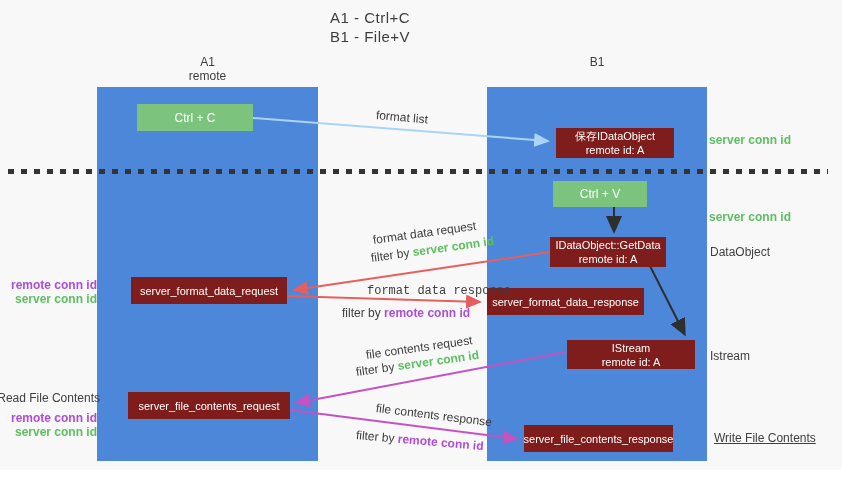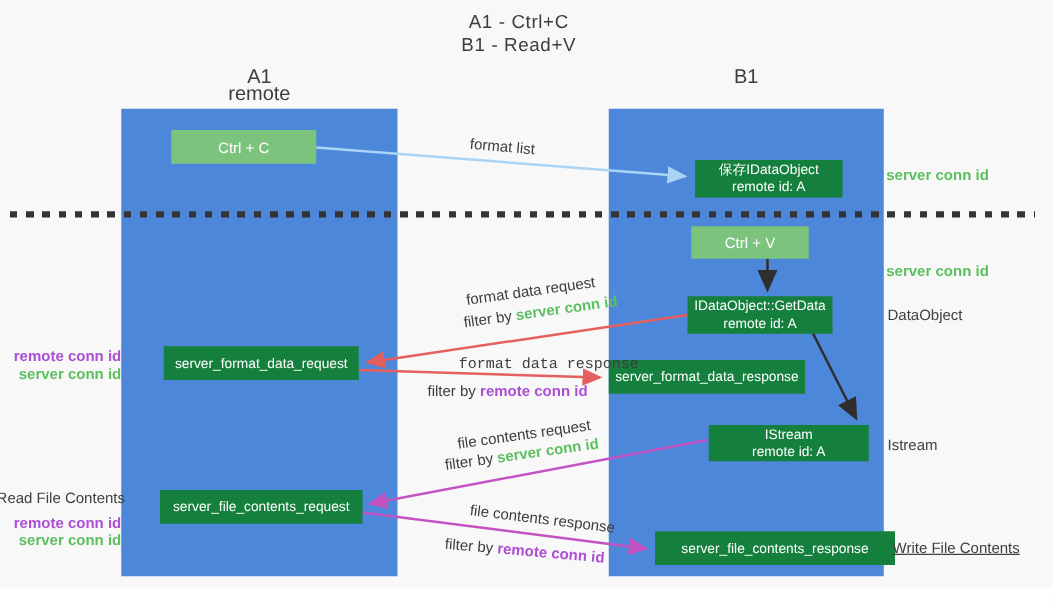--- a/index.html
+++ b/index.html
@@ -6,55 +6,55 @@
   body{
     width:842px;height:485px;
     background:#ffffff;
     font-family:"Liberation Sans", sans-serif;
     position:relative;
     -webkit-font-smoothing:antialiased;
   }
   .stage{position:absolute;left:0;top:0;width:842px;height:485px;background:#f8f8f8;overflow:hidden;}
   .bottom-strip{position:absolute;left:0;top:470px;width:842px;height:15px;background:#ffffff;}
 
-  .title{position:absolute;left:330px;top:8px;width:170px;text-align:center;
+  .title{position:absolute;left:330px;top:8px;width:170px;
          font-size:15px;line-height:19px;color:#3d3d3d;letter-spacing:.5px;}
 
-  .col-header{position:absolute;top:55px;text-align:center;font-size:16px;line-height:14px;color:#3d3d3d;}
+  .col-header{position:absolute;top:55px;text-align:center;font-size:12px;line-height:14px;color:#3d3d3d;}
   .col-header.left{left:97px;width:221px;}
   .col-header.right{left:487px;width:220px;}
 
   .lane{position:absolute;top:87px;height:374px;background:#4c87da;z-index:1;}
   .lane.left{left:97px;width:221px;}
   .lane.right{left:487px;width:220px;}
 
   .dotted{position:absolute;left:8px;top:169px;width:820px;height:5px;z-index:2;
           background:repeating-linear-gradient(90deg,#343434 0 6px,transparent 6px 13px);}
 
   svg.arrows{position:absolute;left:0;top:0;width:842px;height:485px;z-index:3;pointer-events:none;}
 
   .box{position:absolute;z-index:4;display:flex;flex-direction:column;justify-content:center;
        align-items:center;color:#ffffff;font-size:11px;line-height:14px;white-space:nowrap;text-align:left;}
-  .box.orange{background:#15803d;}
+  .box.orange{background:#7f1d1d;}
   .box.green{background:#7cc47e;font-size:12px;}
 
   .lbl{position:absolute;z-index:4;font-size:12px;line-height:14px;white-space:nowrap;color:#404040;}
   .lbl.right-align{right:745px;text-align:right;}
   .g{color:#5cbf60;font-weight:bold;}
   .p{color:#ac4fd4;font-weight:bold;}
   .alabel{position:absolute;z-index:4;font-size:12px;white-space:nowrap;color:#3d3d3d;transform-origin:left center;}
 </style>
 </head>
 <body>
 
 <div class="stage">
 
   <div class="title">
     <div>A1 - Ctrl+C</div>
-    <div>B1 - Read+V</div>
+    <div>B1 - File+V</div>
   </div>
 
   <div class="col-header left">
     <div>A1</div>
     <div>remote</div>
   </div>
   <div class="col-header right">
     <div>B1</div>
   </div>
 
@@ -115,21 +115,21 @@
 
   <div class="box orange" style="left:567px;top:340px;width:128px;height:29px;">
     <div>IStream</div>
     <div>remote id: A</div>
   </div>
 
   <div class="box orange" style="left:128px;top:392px;width:162px;height:27px;">
     <div>server_file_contents_request</div>
   </div>
 
-  <div class="box orange" style="left:524px;top:425px;width:192px;height:27px;">
+  <div class="box orange" style="left:524px;top:425px;width:149px;height:27px;">
     <div>server_file_contents_response</div>
   </div>
 
   <div class="lbl g" style="left:709px;top:133px;">server conn id</div>
   <div class="lbl g" style="left:709px;top:210px;">server conn id</div>
   <div class="lbl" style="left:710px;top:245px;">DataObject</div>
   <div class="lbl" style="left:710px;top:349px;">Istream</div>
   <div class="lbl" style="left:714px;top:431px;text-decoration:underline;">Write File Contents</div>
 
   <div class="lbl right-align p" style="top:278px;">remote conn id</div>

